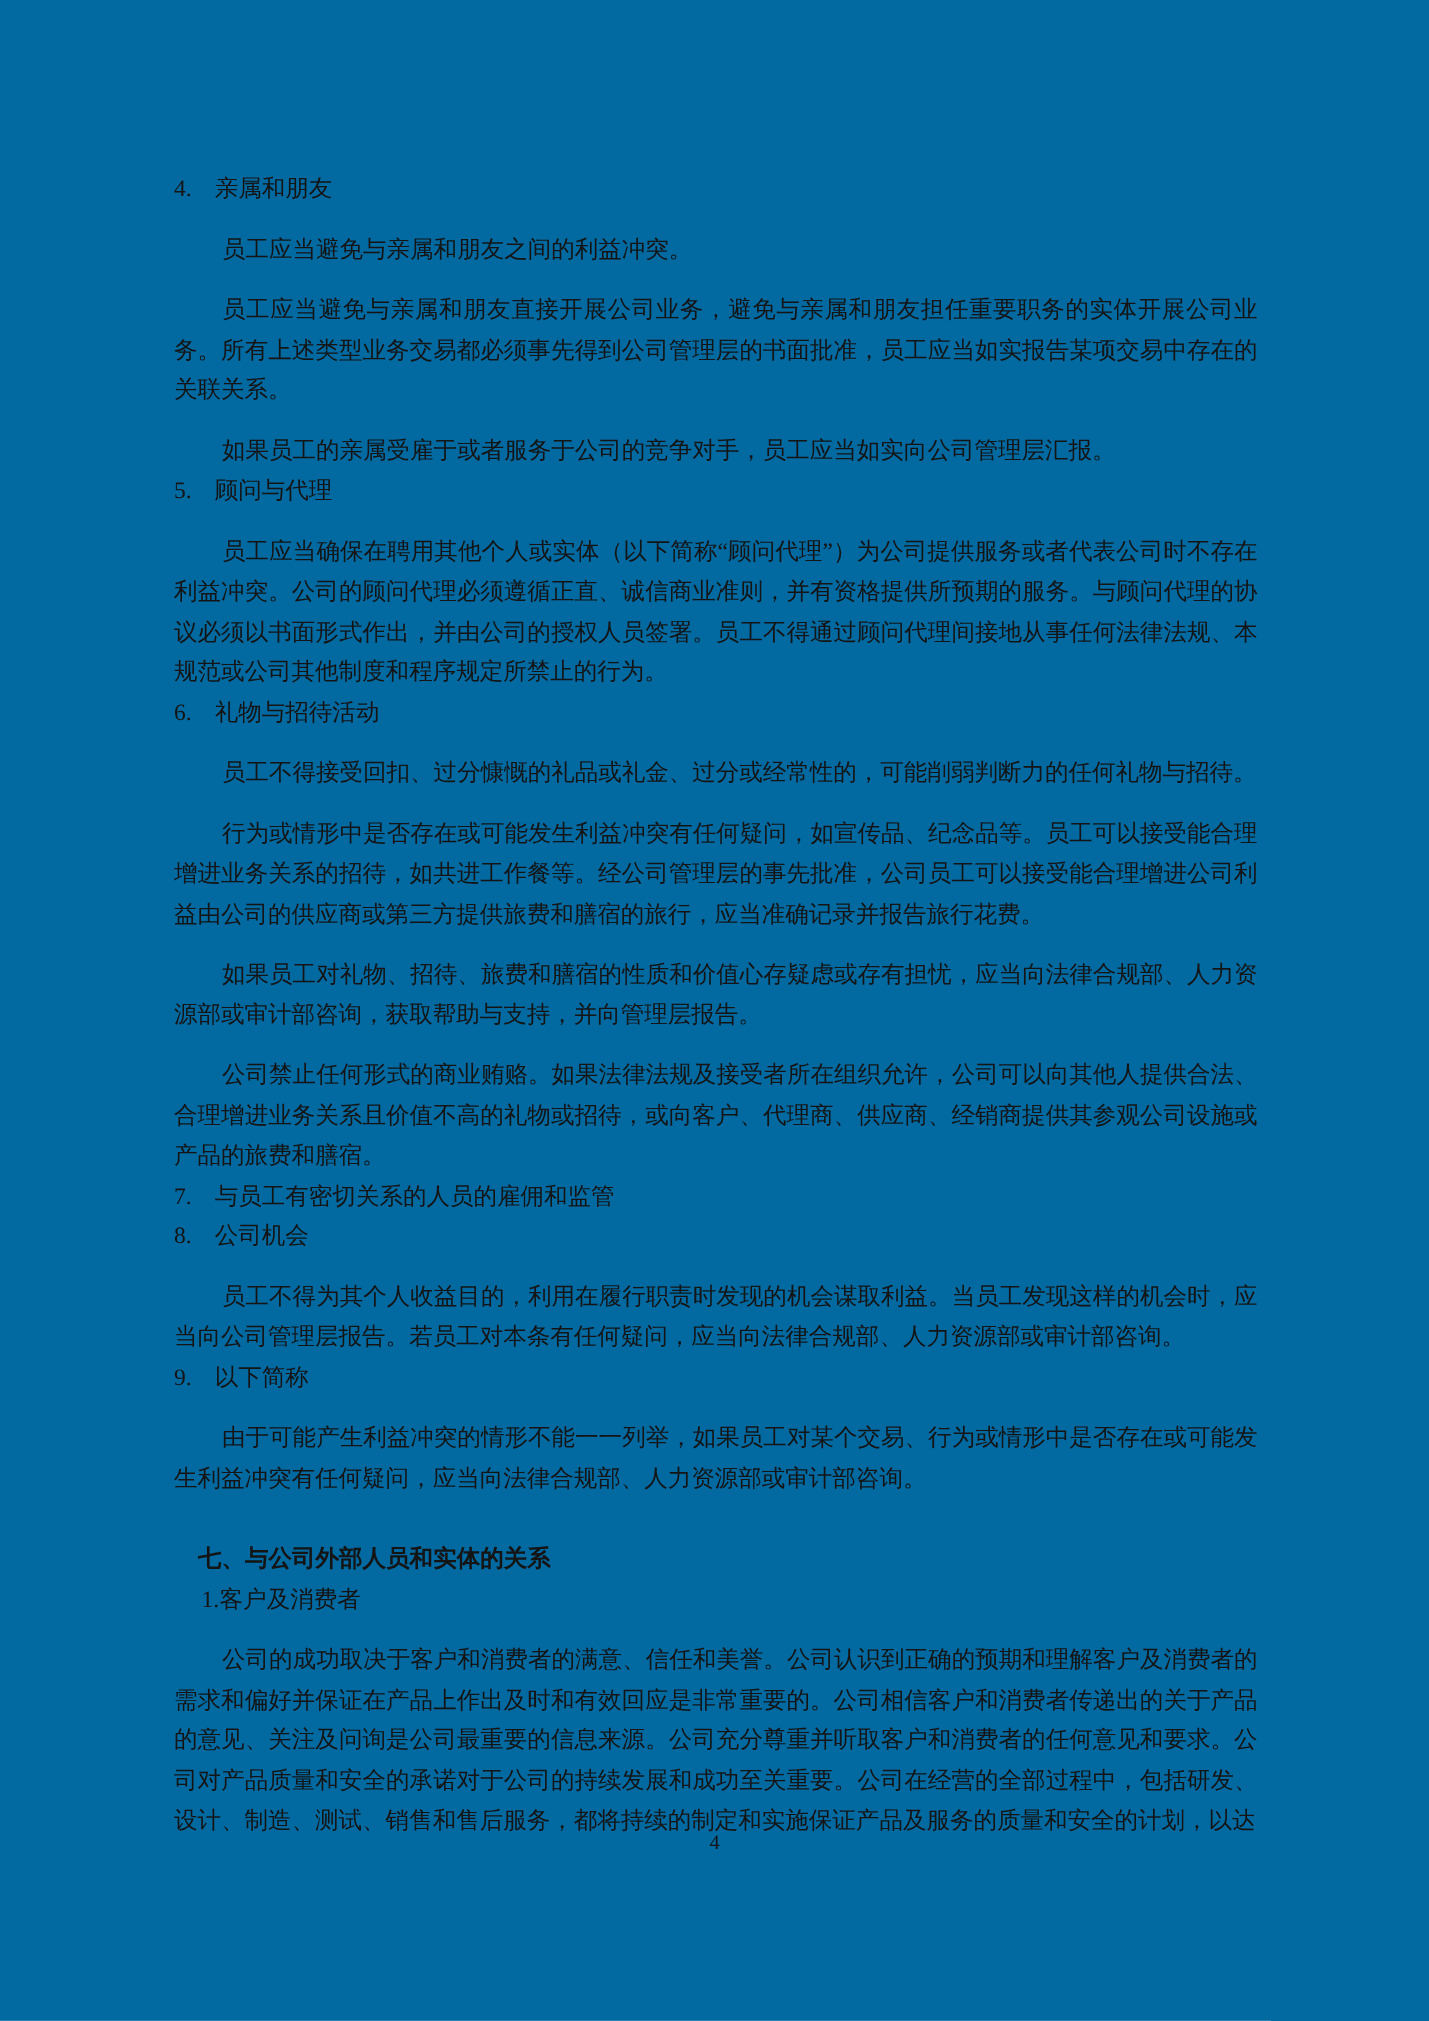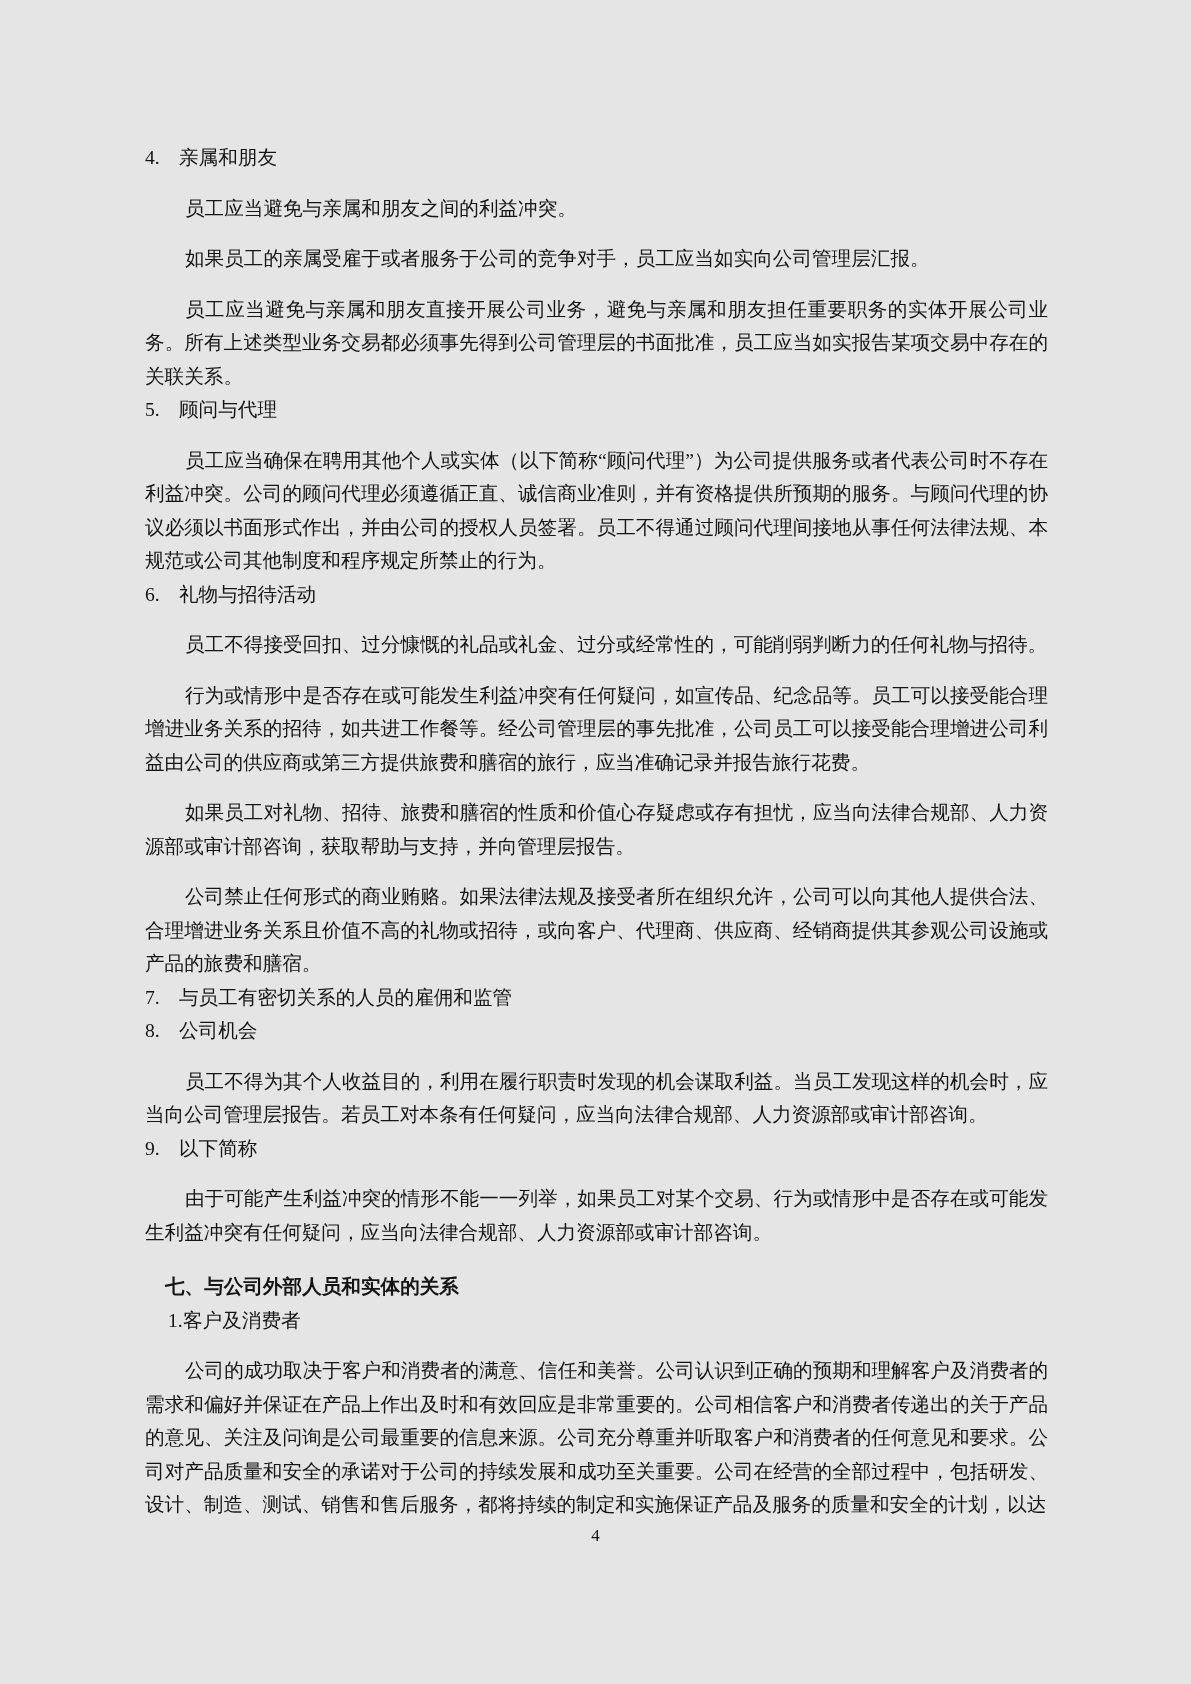--- a/index.html
+++ b/index.html
@@ -7,21 +7,21 @@
     width: 1191px;
     height: 1684px;
     position: relative;
     background: #ffffff;
     color: #141414;
     font-family: "Liberation Serif", "DejaVu Serif", serif;
   }
   .page {
     position: absolute;
     inset: 0;
-    background: #e5e5e5;
+    background: #0369a1;
   }
   .doc-content {
     position: absolute;
     left: 145px;
     top: 141px;
     width: 903px;
     font-size: 19.6px;
     line-height: 33.5px;
     text-align: justify;
     letter-spacing: 0;
@@ -39,41 +39,41 @@
   .item2 { padding-left: 23px; }
   .item2 .num {
     display: inline-block;
     width: 15px;
     text-indent: 0;
   }
   
   .heading {
     font-weight: bold;
     padding-left: 20px;
-    margin-top: 21px;
+    margin-top: 34px;
   }
   .page-number {
     position: absolute;
     top: 1524px;
     left: 0;
     width: 100%;
     text-align: center;
     font-size: 17px;
     line-height: 24px;
   }
 </style>
 </head>
 <body>
 
 <div class="page">
   <div class="doc-content">
       <div class="blk item"><span class="num">4.</span><span class="txt">亲属和朋友</span></div>
       <div class="blk para">员工应当避免与亲属和朋友之间的利益冲突。</div>
+      <div class="blk para">员工应当避免与亲属和朋友直接开展公司业务，避免与亲属和朋友担任重要职务的实体开展公司业务。所有上述类型业务交易都必须事先得到公司管理层的书面批准，员工应当如实报告某项交易中存在的关联关系。</div>
       <div class="blk para">如果员工的亲属受雇于或者服务于公司的竞争对手，员工应当如实向公司管理层汇报。</div>
-      <div class="blk para">员工应当避免与亲属和朋友直接开展公司业务，避免与亲属和朋友担任重要职务的实体开展公司业务。所有上述类型业务交易都必须事先得到公司管理层的书面批准，员工应当如实报告某项交易中存在的关联关系。</div>
       <div class="blk item"><span class="num">5.</span><span class="txt">顾问与代理</span></div>
       <div class="blk para">员工应当确保在聘用其他个人或实体（以下简称“顾问代理”）为公司提供服务或者代表公司时不存在利益冲突。公司的顾问代理必须遵循正直、诚信商业准则，并有资格提供所预期的服务。与顾问代理的协议必须以书面形式作出，并由公司的授权人员签署。员工不得通过顾问代理间接地从事任何法律法规、本规范或公司其他制度和程序规定所禁止的行为。</div>
       <div class="blk item"><span class="num">6.</span><span class="txt">礼物与招待活动</span></div>
       <div class="blk para">员工不得接受回扣、过分慷慨的礼品或礼金、过分或经常性的，可能削弱判断力的任何礼物与招待。</div>
       <div class="blk para">行为或情形中是否存在或可能发生利益冲突有任何疑问，如宣传品、纪念品等。员工可以接受能合理增进业务关系的招待，如共进工作餐等。经公司管理层的事先批准，公司员工可以接受能合理增进公司利益由公司的供应商或第三方提供旅费和膳宿的旅行，应当准确记录并报告旅行花费。</div>
       <div class="blk para">如果员工对礼物、招待、旅费和膳宿的性质和价值心存疑虑或存有担忧，应当向法律合规部、人力资源部或审计部咨询，获取帮助与支持，并向管理层报告。</div>
       <div class="blk para">公司禁止任何形式的商业贿赂。如果法律法规及接受者所在组织允许，公司可以向其他人提供合法、合理增进业务关系且价值不高的礼物或招待，或向客户、代理商、供应商、经销商提供其参观公司设施或产品的旅费和膳宿。</div>
       <div class="blk item"><span class="num">7.</span><span class="txt">与员工有密切关系的人员的雇佣和监管</span></div>
       <div class="blk item"><span class="num">8.</span><span class="txt">公司机会</span></div>
       <div class="blk para">员工不得为其个人收益目的，利用在履行职责时发现的机会谋取利益。当员工发现这样的机会时，应当向公司管理层报告。若员工对本条有任何疑问，应当向法律合规部、人力资源部或审计部咨询。</div>

